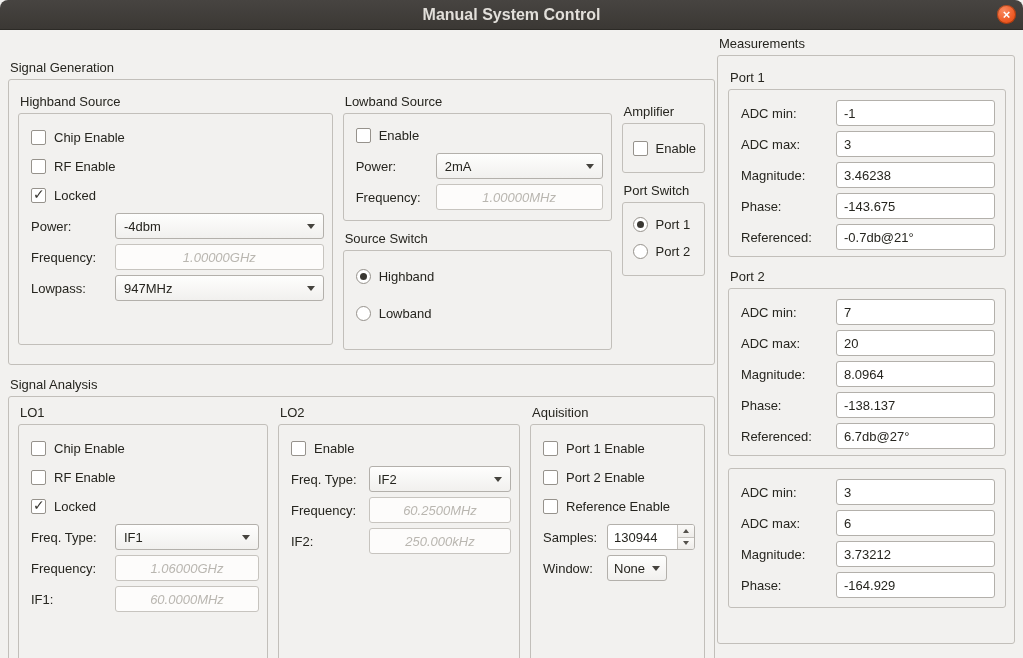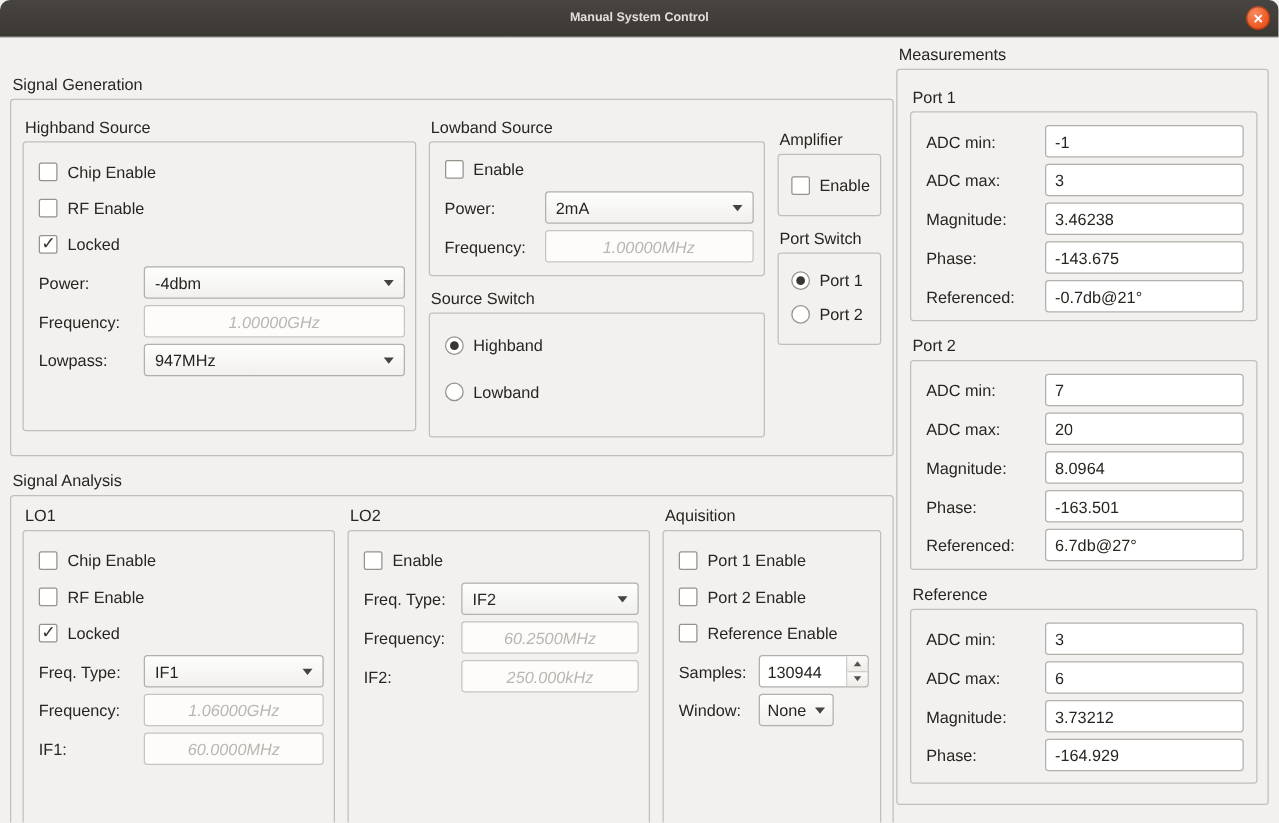--- a/index.html
+++ b/index.html
@@ -11,21 +11,21 @@
   .window { width:1023px; height:658px; display:flex; flex-direction:column; background:#f2f1ef; }
 
   
   .titlebar {
     flex:0 0 30px; height:30px;
     background:linear-gradient(#474441,#3b3834);
     border-bottom:1px solid #2c2a26;
     border-radius:8px 8px 0 0;
     display:flex; align-items:center; justify-content:center; position:relative;
   }
-  .titlebar .title { color:#e2dfda; font-weight:bold; font-size:10px; }
+  .titlebar .title { color:#e2dfda; font-weight:bold; font-size:16px; }
   .close-btn {
     position:absolute; right:7px; top:5px; width:19px; height:19px; border-radius:50%;
     background:radial-gradient(circle at 35% 30%, #f98a60, #ee5a24 60%, #d5450f);
     box-shadow:inset 0 0 0 1px rgba(115,40,8,.55);
     display:flex; align-items:center; justify-content:center; cursor:pointer;
   }
   .close-x { color:#fff; font-size:13px; line-height:1; margin-top:-1px; font-weight:bold; }
 
   
   .content { flex:1; display:flex; gap:2px; padding:6px 8px 8px 8px; }
@@ -429,34 +429,33 @@
               </div>
               <div class="row">
                 <span class="lbl lw95">Magnitude:</span>
                 <div class="lineedit">
                     <span class="le-text">8.0964</span>
                   </div>
               </div>
               <div class="row">
                 <span class="lbl lw95">Phase:</span>
                 <div class="lineedit">
-                    <span class="le-text">-163.501</span>
+                    <span class="le-text">-138.137</span>
                   </div>
               </div>
               <div class="row">
                 <span class="lbl lw95">Referenced:</span>
                 <div class="lineedit">
                     <span class="le-text">6.7db@27°</span>
                   </div>
               </div>
             </div>
           </div>
 
           <div class="groupbox gap-top12">
-            <div class="gb-title">Reference</div>
             <div class="gb-frame mref-frame">
               <div class="row">
                 <span class="lbl lw95">ADC min:</span>
                 <div class="lineedit">
                     <span class="le-text">3</span>
                   </div>
               </div>
               <div class="row">
                 <span class="lbl lw95">ADC max:</span>
                 <div class="lineedit">

